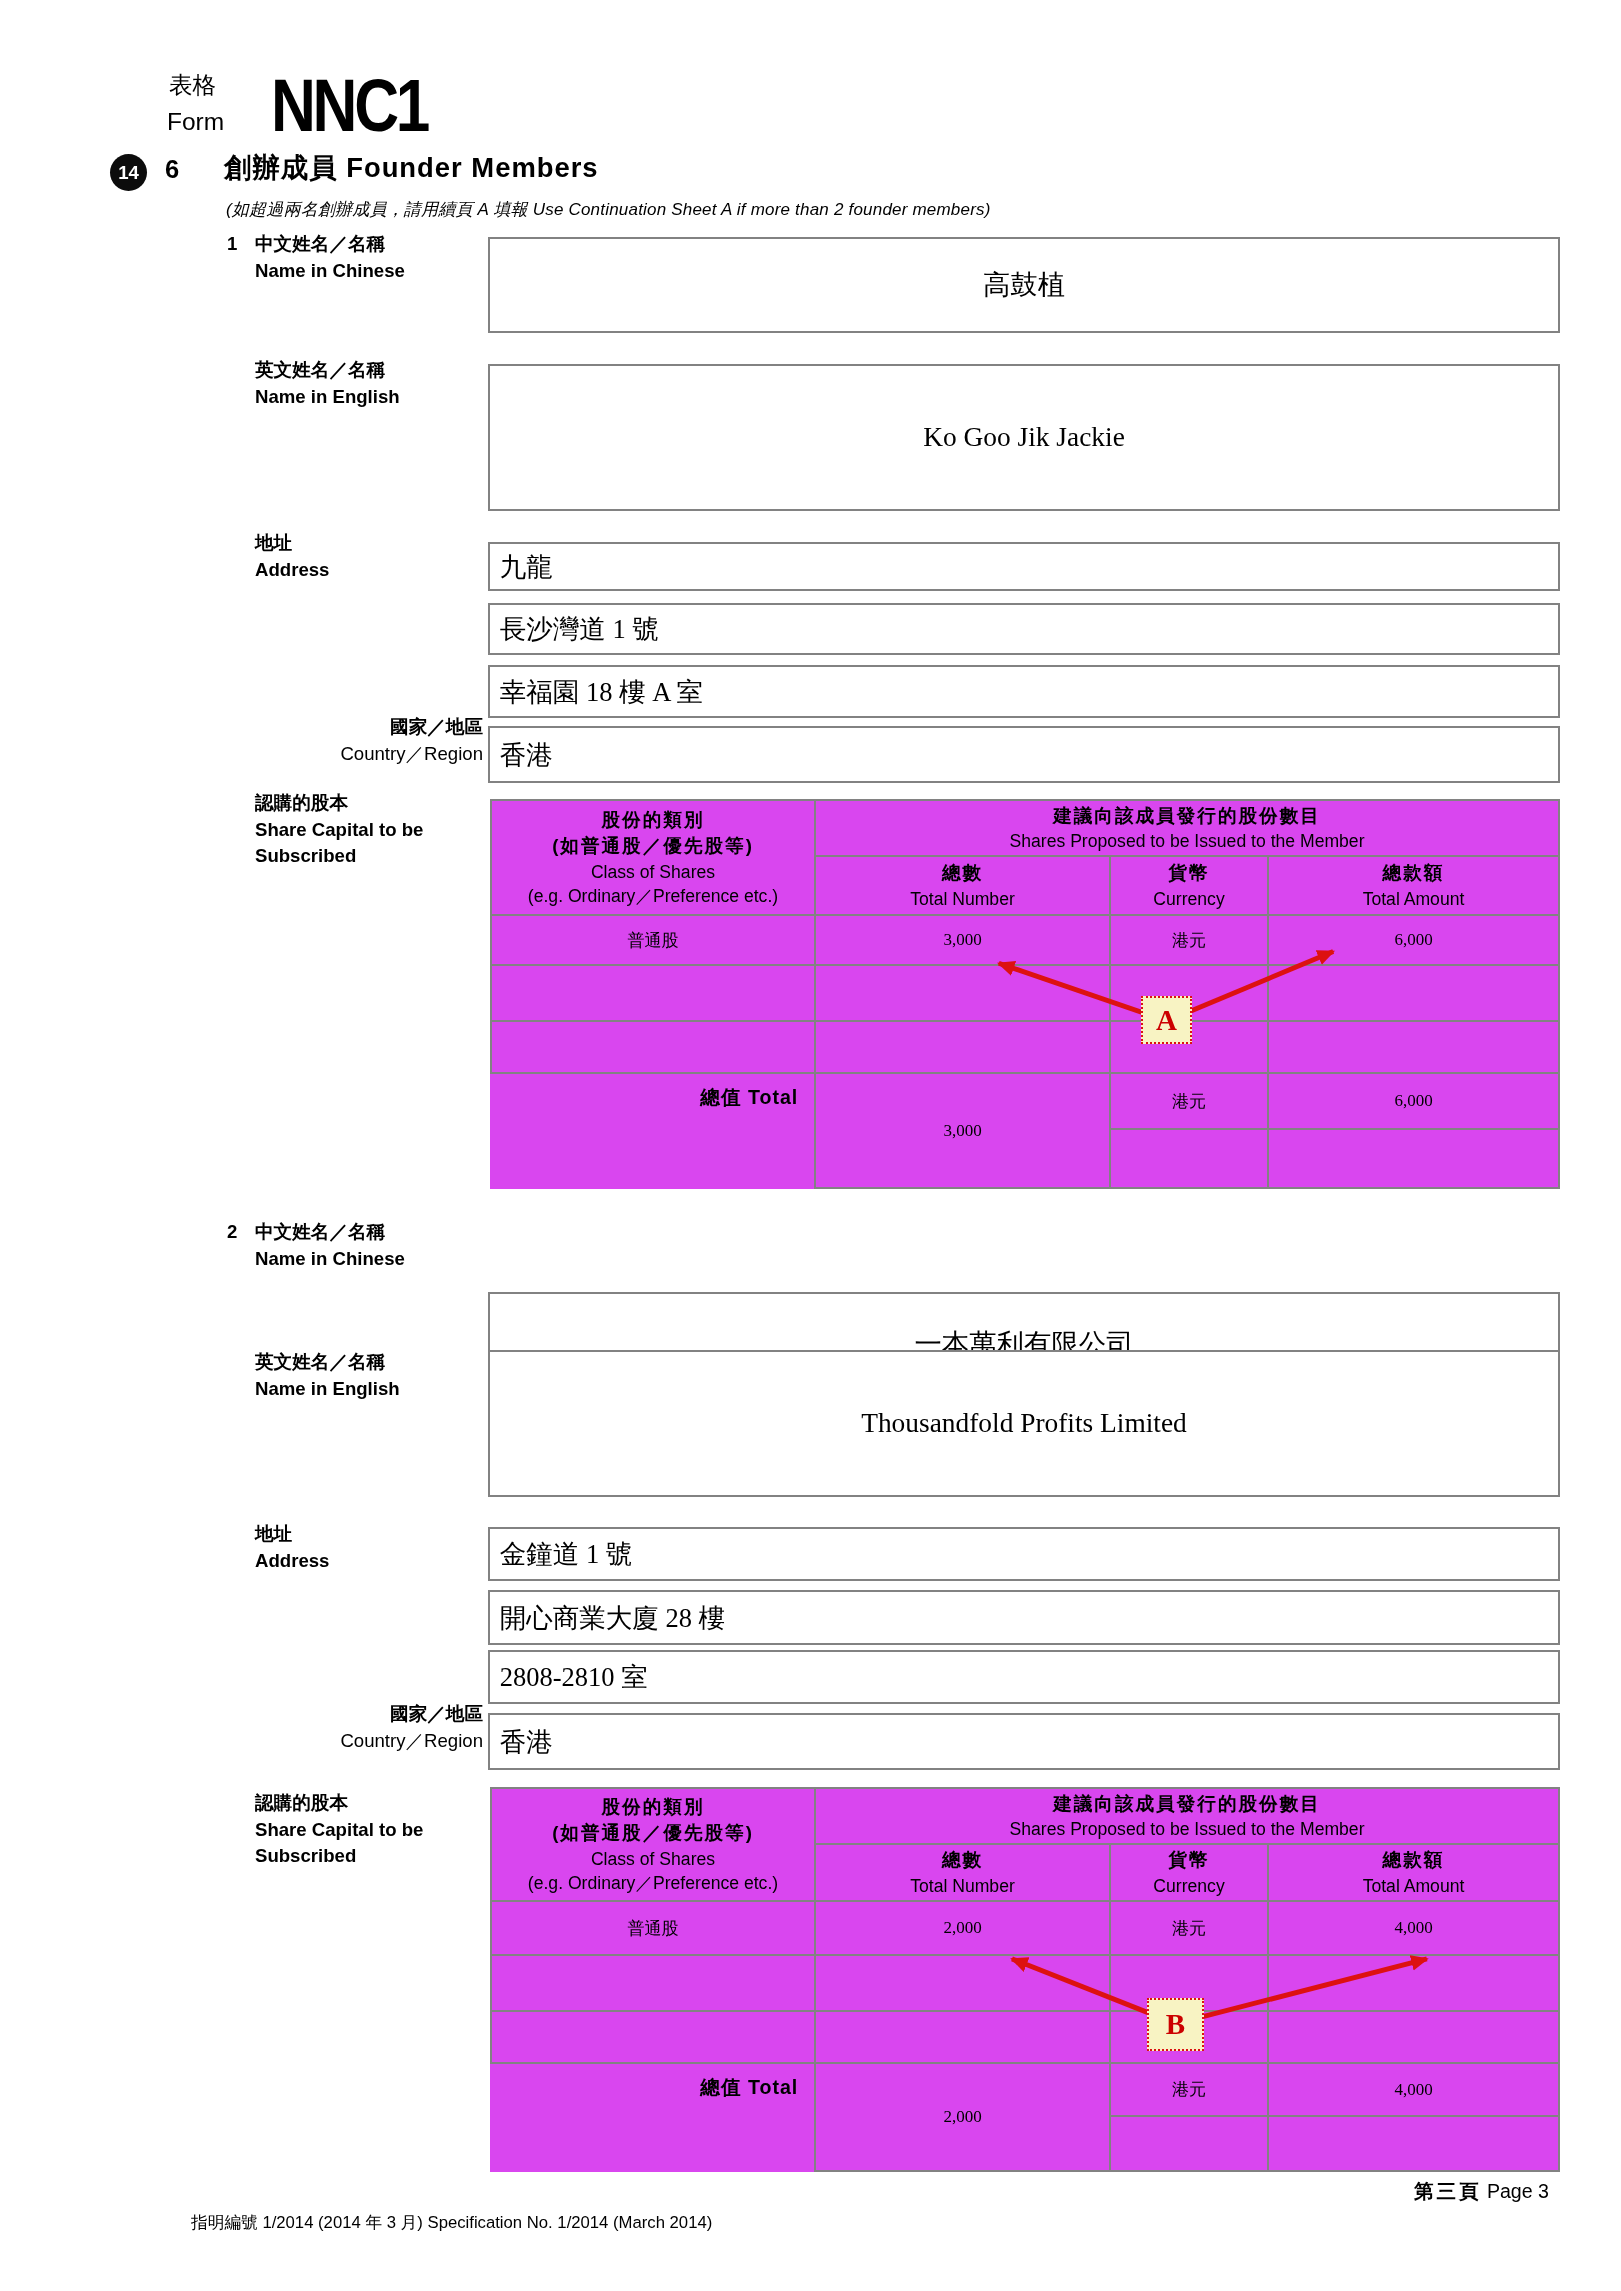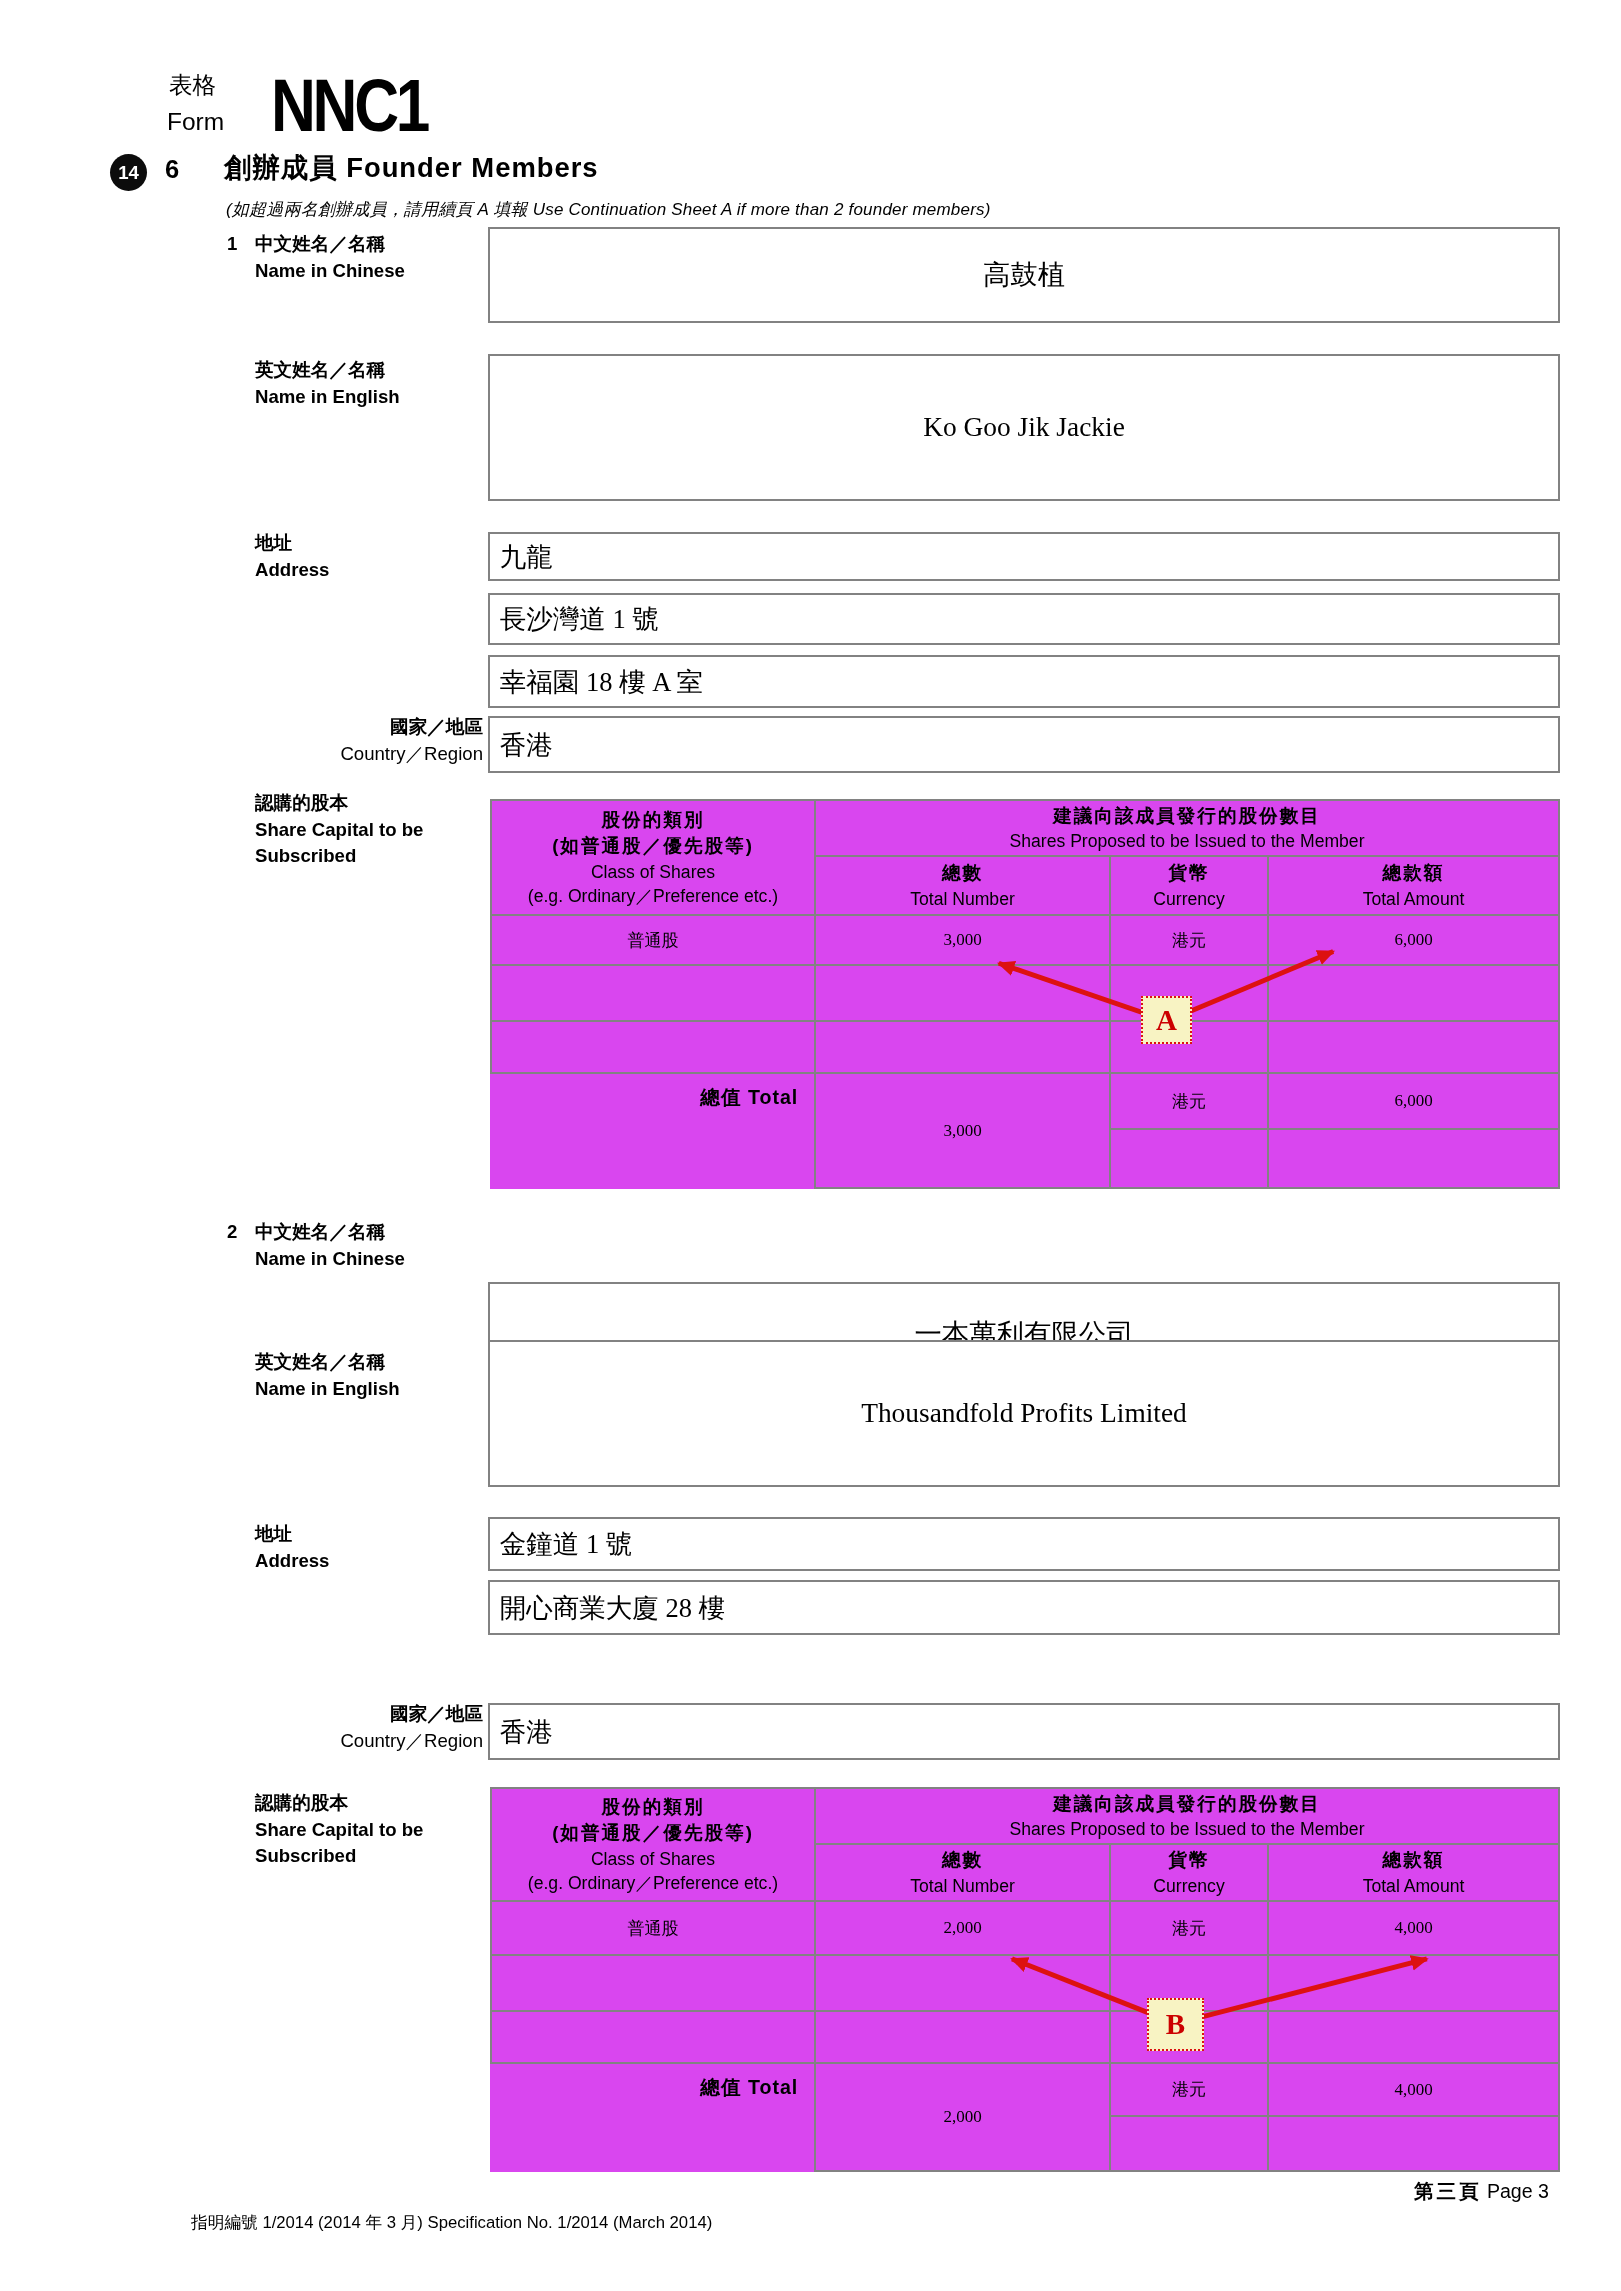--- a/index.html
+++ b/index.html
@@ -20,21 +20,21 @@
   .sec-note  { position:absolute; left:226px; top:198px; font-size:17px; font-style:italic; letter-spacing:0.2px; }
 
   
   .flabel { position:absolute; font-size:18.6px; font-weight:bold; line-height:26.5px; white-space:nowrap; }
   .flabel .reg { font-weight:normal; }
   .flabel.right { width:250px; left:233px; text-align:right; }
   .midx { position:absolute; left:227px; font-size:18.6px; font-weight:bold; }
 
   
   .fbox { position:absolute; left:488px; width:1072px; box-sizing:border-box;
-          border:2.9px solid #828282; background:#fff; display:flex; align-items:center; }
+          border:2.9px solid #828282; background:#fff; display:flex; align-items:center;margin-top:10px; }
   .fbox.center { justify-content:center; }
   .fbox.left   { justify-content:flex-start; padding-left:9.8px; }
   .serif { font-family:"Liberation Serif","DejaVu Serif",serif; }
   .v28 { font-size:27.4px; } .v27 { font-size:26.5px; }
 
   
   .captable { position:absolute; left:490px; width:1068px; border-collapse:collapse;
               table-layout:fixed; background:#d946ef; }
   .captable td { border:2.9px solid #828282; text-align:center; vertical-align:middle; padding:0; }
   .hz { font-weight:bold; font-size:18.6px; letter-spacing:2px; line-height:26.5px; }
@@ -211,20 +211,23 @@
   <div class="flabel" style="left:255px;top:1521px">
     <div>地址</div>
     <div>Address</div>
   </div>
   <div class="fbox left" style="top:1517px;height:54px">
     <span class="serif v27">金鐘道 1 號</span>
   </div>
   <div class="fbox left" style="top:1580px;height:55px">
     <span class="serif v27">開心商業大廈 28 樓</span>
   </div>
+  <div class="fbox left" style="top:1640px;height:54px">
+    <span class="serif v27">2808-2810 室</span>
+  </div>
 
   <div class="flabel right" style="top:1701px">
     <div>國家／地區</div>
     <div class="reg">Country／Region</div>
   </div>
   <div class="fbox left" style="top:1703px;height:57px">
     <span class="serif v27">香港</span>
   </div>
 
   <div class="flabel" style="left:255px;top:1790px">

